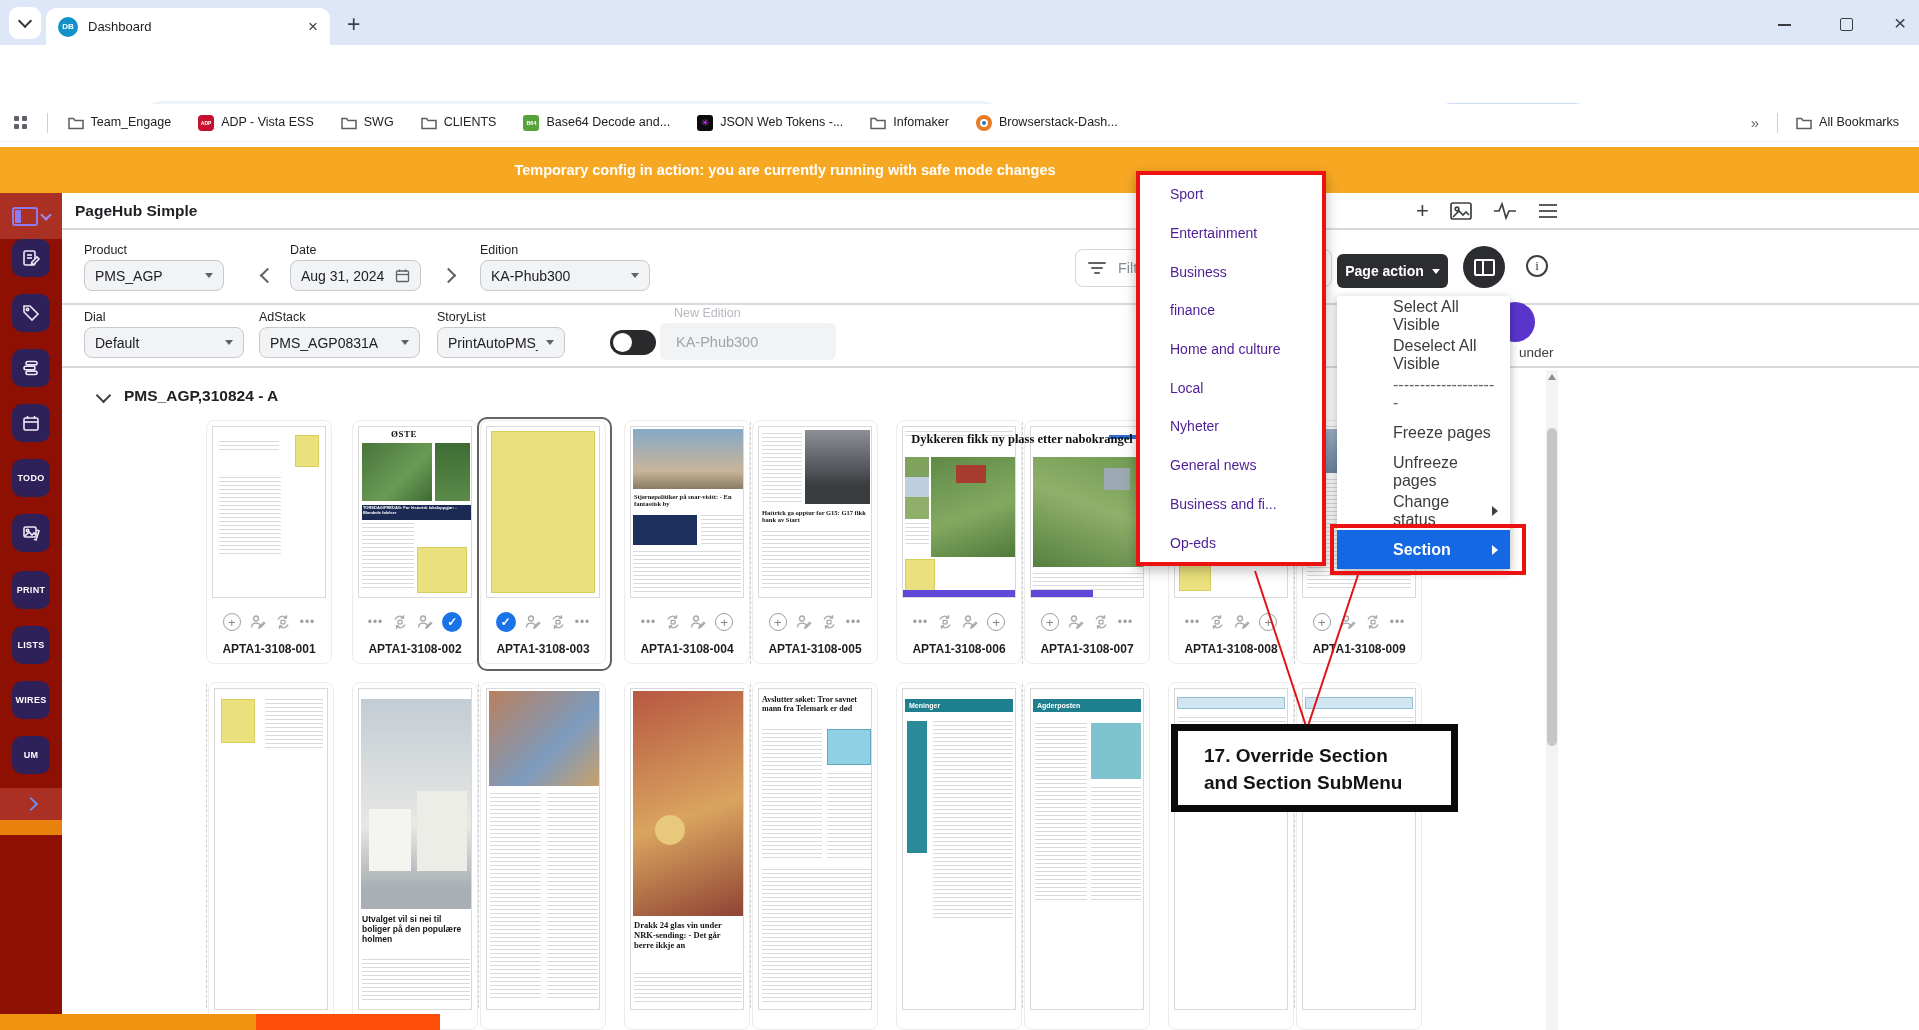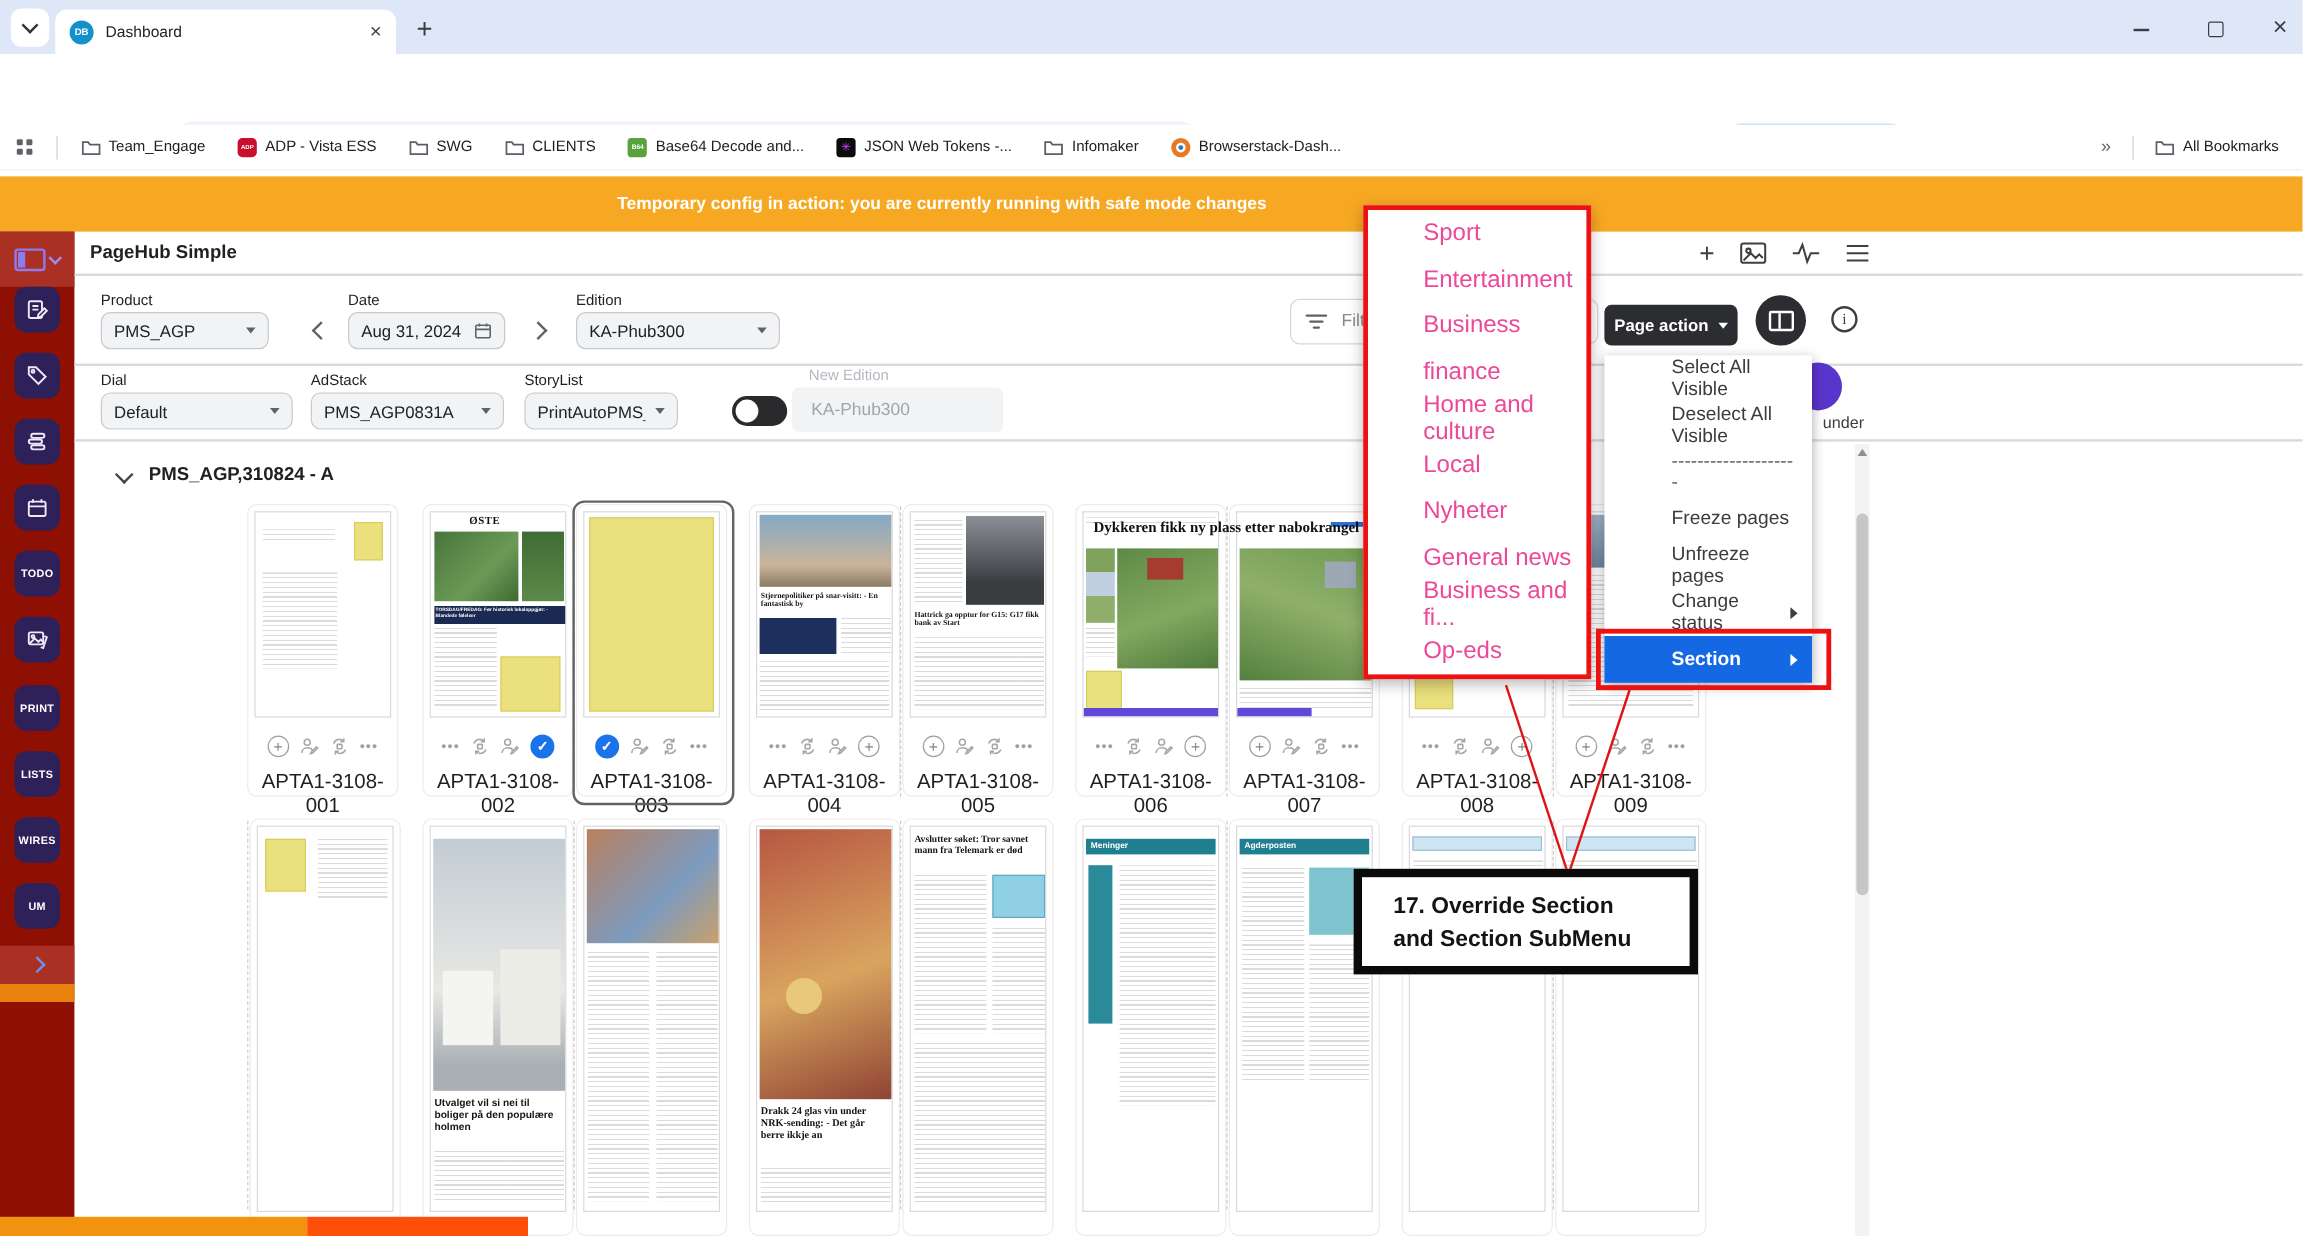--- a/index.html
+++ b/index.html
@@ -92,47 +92,47 @@
   
   .card{position:absolute;width:126px;height:244px;top:420px;background:#fff;border:1px solid #ECECEC;border-radius:8px;z-index:1;box-sizing:border-box}
   .card2{position:absolute;width:126px;height:348px;top:682px;background:#fff;border:1px solid #ECECEC;border-radius:8px;z-index:1;box-sizing:border-box}
   .pg{position:absolute;left:5px;top:5px;width:114px;height:172px;background:#fff;border:1px solid #D9D9D9;box-sizing:border-box;overflow:hidden}
   .pg2{position:absolute;left:5px;top:5px;width:114px;height:322px;background:#fff;border:1px solid #D9D9D9;box-sizing:border-box;overflow:hidden}
   .icons{position:absolute;left:0;right:0;top:186px;height:30px;display:flex;align-items:center;justify-content:center;gap:9px}
   .icplus{width:18px;height:18px;border-radius:50%;border:1.5px solid #9AA0A6;color:#80868B;font-size:13px;display:flex;align-items:center;justify-content:center;box-sizing:border-box;line-height:1}
   .icmore{font-size:12px;letter-spacing:1px;color:#9AA0A6}
   .iccheck{width:20px;height:20px;border-radius:50%;background:#1A73E8;color:#fff;font-size:12px;font-weight:bold;display:flex;align-items:center;justify-content:center}
   .icu{stroke:#A3A7AC;fill:none;stroke-width:1.3;width:16px;height:16px}
-  .plabel{position:absolute;left:0;right:0;top:221px;text-align:center;font-size:17px;font-weight:normal;color:#1E1F21}
+  .plabel{position:absolute;left:0;right:0;top:221px;text-align:center;font-size:12px;font-weight:bold;color:#1E1F21}
   .dashv{position:absolute;width:0;border-left:1.5px dashed #C9CBCD;z-index:1}
   .selbox{position:absolute;left:477px;top:417px;width:131px;height:250px;border:2px solid #636363;border-radius:10px;z-index:2}
   .lines{background:repeating-linear-gradient(180deg,#C2C2C2 0 1px,transparent 1px 4px);opacity:.6;position:absolute}
   .yad{position:absolute;background:#EAE07D;border:1px solid #D9CD5F;box-sizing:border-box}
   .nh{position:absolute;font-family:"Liberation Serif","DejaVu Serif",serif;font-weight:700;color:#141414;line-height:1.15;overflow:hidden}
   .ph{position:absolute}
   .spreadhl{position:absolute;left:898px;top:432px;width:248px;text-align:center;font-family:"Liberation Serif","DejaVu Serif",serif;font-weight:700;font-size:12.5px;color:#101010;z-index:2}
   .purplebar{position:absolute;left:0;bottom:0;height:7px;background:#5E49D8}
   .tealbar{position:absolute;left:2px;top:10px;width:108px;height:13px;background:#1E7F8E;color:#fff;font-size:7px;font-weight:bold;display:flex;align-items:center;padding-left:4px;box-sizing:border-box}
   .bluebar{position:absolute;left:2px;top:8px;width:108px;height:12px;background:#CFE6F2;border:1px solid #96BFD6;box-sizing:border-box}
   
   .sctrack{position:absolute;left:1546px;top:370px;width:12px;height:660px;background:#F3F3F3;z-index:2}
   .scarrow{position:absolute;left:1548px;top:374px;width:0;height:0;border-left:4.5px solid transparent;border-right:4.5px solid transparent;border-bottom:6px solid #8F8F8F;z-index:3}
   .scthumb{position:absolute;left:1547px;top:428px;width:10px;height:318px;background:#C6C6C6;border-radius:5px;z-index:3}
   
   .sectmenu{position:absolute;left:1136px;top:171px;width:190px;background:#fff;border:4px solid #EC1212;box-shadow:0 4px 12px rgba(0,0,0,.28);z-index:5;box-sizing:border-box}
-  .mi{height:38.7px;display:flex;align-items:center;padding-left:46px;font-size:20px;color:#ec4899}
+  .mi{height:38.7px;display:flex;align-items:center;padding-left:30px;font-size:14px;color:#4c1d95}
   .pamenu{position:absolute;left:1337px;top:296px;width:173px;background:#fff;box-shadow:0 3px 10px rgba(0,0,0,.3);z-index:5;border-radius:2px}
   .pmi{height:39px;display:flex;align-items:center;padding-left:56px;padding-right:12px;font-size:16px;color:#3A3C3E;box-sizing:border-box}
   .pmi .arr{margin-left:auto;width:0;height:0;border-top:5px solid transparent;border-bottom:5px solid transparent;border-left:6.5px solid #3C4043}
   .pmi.dash{color:#5F6368}
   .pmi.blue{background:#1568E3;color:#fff;font-weight:600}
   .pmi.blue .arr{border-left-color:#fff}
   .redbox{position:absolute;left:1330px;top:524px;width:196px;height:51px;border:4px solid #EC1212;z-index:6;box-sizing:border-box}
   .vlines{position:absolute;left:0;top:0;width:1919px;height:1030px;z-index:6;pointer-events:none}
-  .annot{position:absolute;left:1128px;top:724px;width:287px;height:88px;background:#fff;border:7px solid #0A0A0A;z-index:7;box-sizing:border-box;padding:11px 0 0 26px}
+  .annot{position:absolute;left:1171px;top:724px;width:287px;height:88px;background:#fff;border:7px solid #0A0A0A;z-index:7;box-sizing:border-box;padding:11px 0 0 26px}
   .annot div{font-size:19px;font-weight:700;color:#141414;line-height:27px}
 </style>
 </head>
 <body>
 
 <div class="stage">
 
   <svg width="0" height="0" style="position:absolute">
     <defs>
       <g id="i-person">

